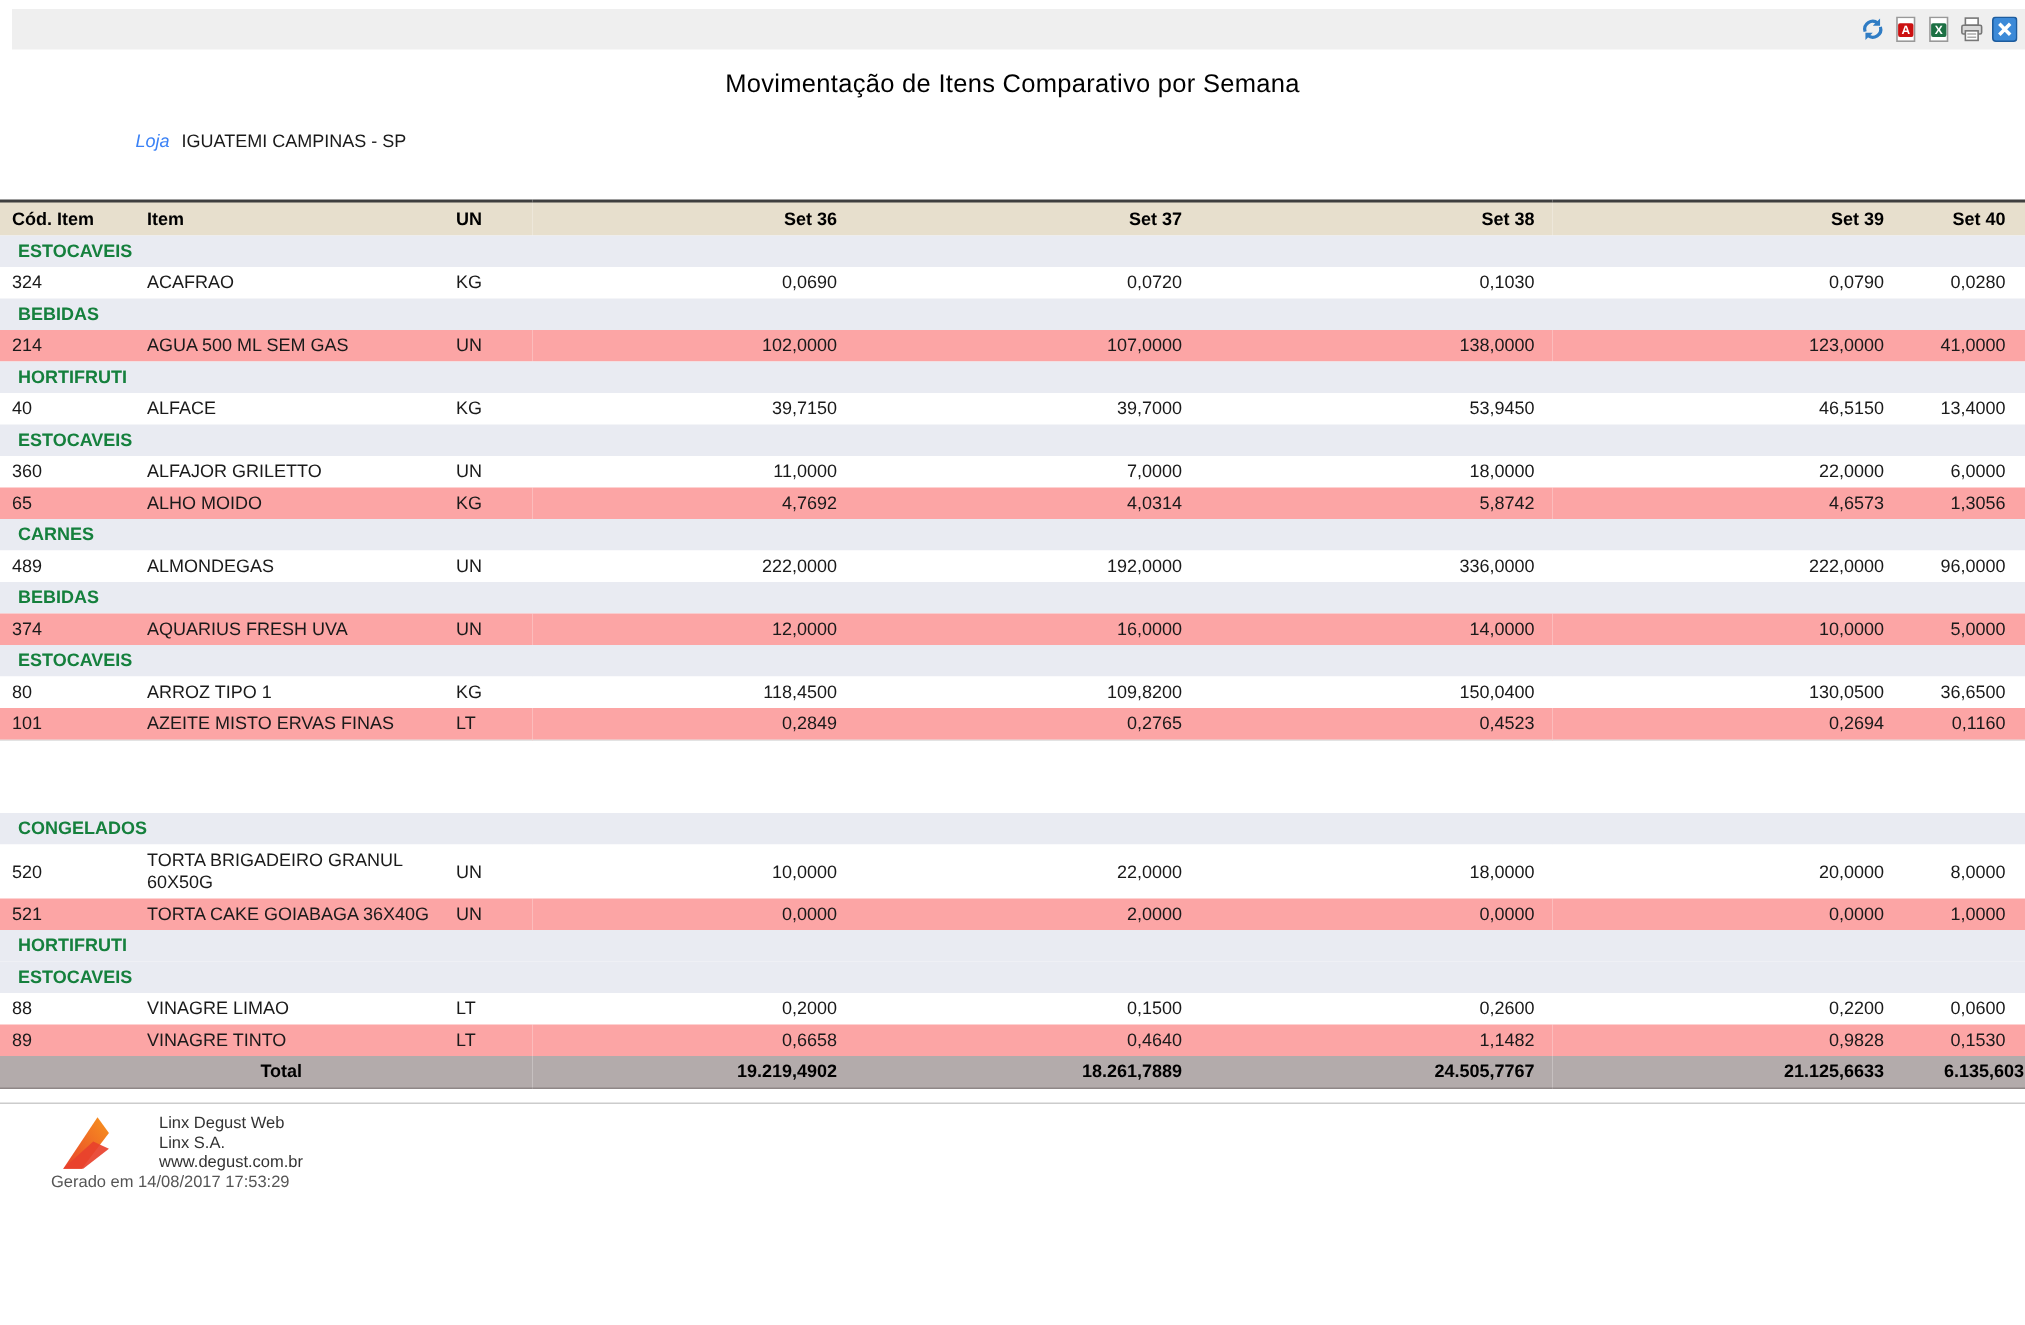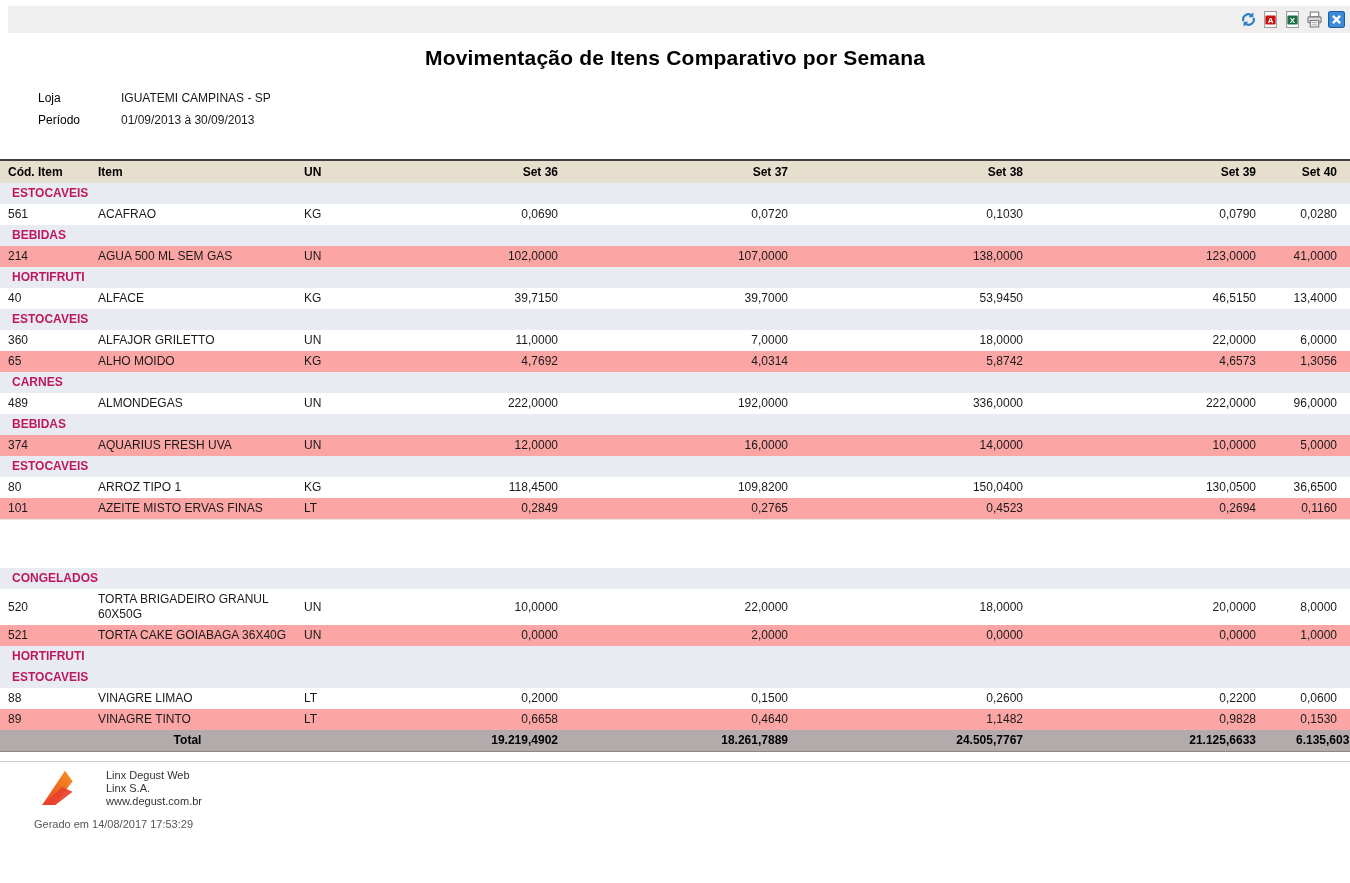--- a/index.html
+++ b/index.html
@@ -8,57 +8,57 @@
     font-family:"Liberation Sans",sans-serif;color:#1a1a1a;
   }
   
   .toolbar{
     margin:6px 0 0 8px;height:27px;background:#efefef;
     display:flex;align-items:center;justify-content:flex-end;gap:5px;padding-right:5px;
   }
   .tbicon{width:17px;height:17px;display:inline-flex;cursor:pointer;}
   .tbicon svg{width:100%;height:100%;}
   
-  .title{margin:13px 0 0;text-align:center;font-size:21px;font-weight:bold;color:#000;letter-spacing:.2px;}
+  .title{margin:13px 0 0;text-align:center;font-size:17px;font-weight:normal;color:#000;letter-spacing:.2px;}
   
   .info{margin:21px 0 0 38px;font-size:12px;color:#1a1a1a;}
   .info-row{display:flex;margin-bottom:8px;}
-  .ilabel{width:75px;text-align:left;margin-right:8px;color:#000000;}
+  .ilabel{width:75px;text-align:right;margin-right:8px;color:#3b82f6;font-style:italic;}
   
   table{border-collapse:collapse;width:1350px;margin-top:32px;table-layout:fixed;font-size:12px;}
   .c0{width:90px}.c1{width:206px}.c2{width:59px}.c3{width:215px}
   .c4{width:230px}.c5{width:235px}.c6{width:233px}.c7{width:82px}
   thead th{
     background:#e7dfcd;border-top:2px solid #3f3f3f;
     font-weight:bold;color:#000;padding:3px 8px;line-height:16px;text-align:left;
   }
   th.num,td.num{text-align:right;padding-right:12px;}
   th.lastcol,td.lastcol{padding-right:13px;}
   tbody td{padding:3px 8px;line-height:15px;vertical-align:middle;}
-  tr.cat td{background:#e9ebf2;font-weight:bold;color:#be185d;padding-left:12px;}
+  tr.cat td{background:#e9ebf2;font-weight:bold;color:#15803d;padding-left:12px;}
   tr.item td{background:#fff;}
   tr.item.alt td{background:#fca5a5;}
   tr.gap td{background:#fff;height:48px;padding:0;border-top:1px solid #e3e3e3;}
   tr.total td{
     background:#b3abab;font-weight:bold;color:#000;
     border-bottom:1px solid #8f8787;
     padding-left:28px;
   }
   tr.total td.t-label{text-align:center;}
   
   .footer{
     margin-top:9px;border-top:1px solid #ccc;
     display:flex;justify-content:space-between;align-items:flex-start;
     padding:5px 10px 0 34px;
     flex-direction:column;
   }
   .f-left{display:flex;gap:10px;align-items:flex-start;}
   .f-logo{width:62px;height:40px;}
   .f-lines{font-size:11px;color:#333;line-height:13px;padding-top:2px;}
-  .f-generated{font-size:11px;color:#555;margin-top:10px;padding-right:4px;}
+  .f-generated{font-size:11px;color:#555;padding-right:4px;}
 </style>
 </head>
 <body>
 
 <div class="toolbar">
   <span class="tbicon">
     <svg viewBox="0 0 16 16">
       <path d="M3.2 9.5 A5 5 0 0 1 11.2 4.2" fill="none" stroke="#2f7cc4" stroke-width="2"></path>
       <path d="M12.6 1.2 v4.6 h-4.6 z" fill="#2f7cc4"></path>
       <path d="M12.8 6.5 A5 5 0 0 1 4.8 11.8" fill="none" stroke="#2f7cc4" stroke-width="2"></path>
@@ -95,24 +95,20 @@
     </svg>
   </span>
 </div>
 
 <div class="title">Movimentação de Itens Comparativo por Semana</div>
 
 <div class="info">
   <div class="info-row">
     <span class="ilabel">Loja</span>
     <span class="ivalue">IGUATEMI CAMPINAS - SP</span>
-  </div>
-  <div class="info-row">
-    <span class="ilabel">Período</span>
-    <span class="ivalue">01/09/2013 à 30/09/2013</span>
   </div>
 </div>
 
 <table>
   <colgroup>
     <col class="c0">
       <col class="c1">
       <col class="c2">
       <col class="c3">
     <col class="c4">
@@ -130,21 +126,21 @@
         <th class="num">Set 38</th>
         <th class="num">Set 39</th>
         <th class="num lastcol">Set 40</th>
       </tr>
     </thead>
   <tbody id="tbody">
       <tr class="cat">
         <td colspan="8">ESTOCAVEIS</td>
       </tr>
       <tr class="item">
-        <td>561</td>
+        <td>324</td>
         <td>ACAFRAO</td>
         <td>KG</td>
         <td class="num">0,0690</td>
         <td class="num">0,0720</td>
         <td class="num">0,1030</td>
         <td class="num">0,0790</td>
         <td class="num lastcol">0,0280</td>
       </tr>
       <tr class="cat">
         <td colspan="8">BEBIDAS</td>

